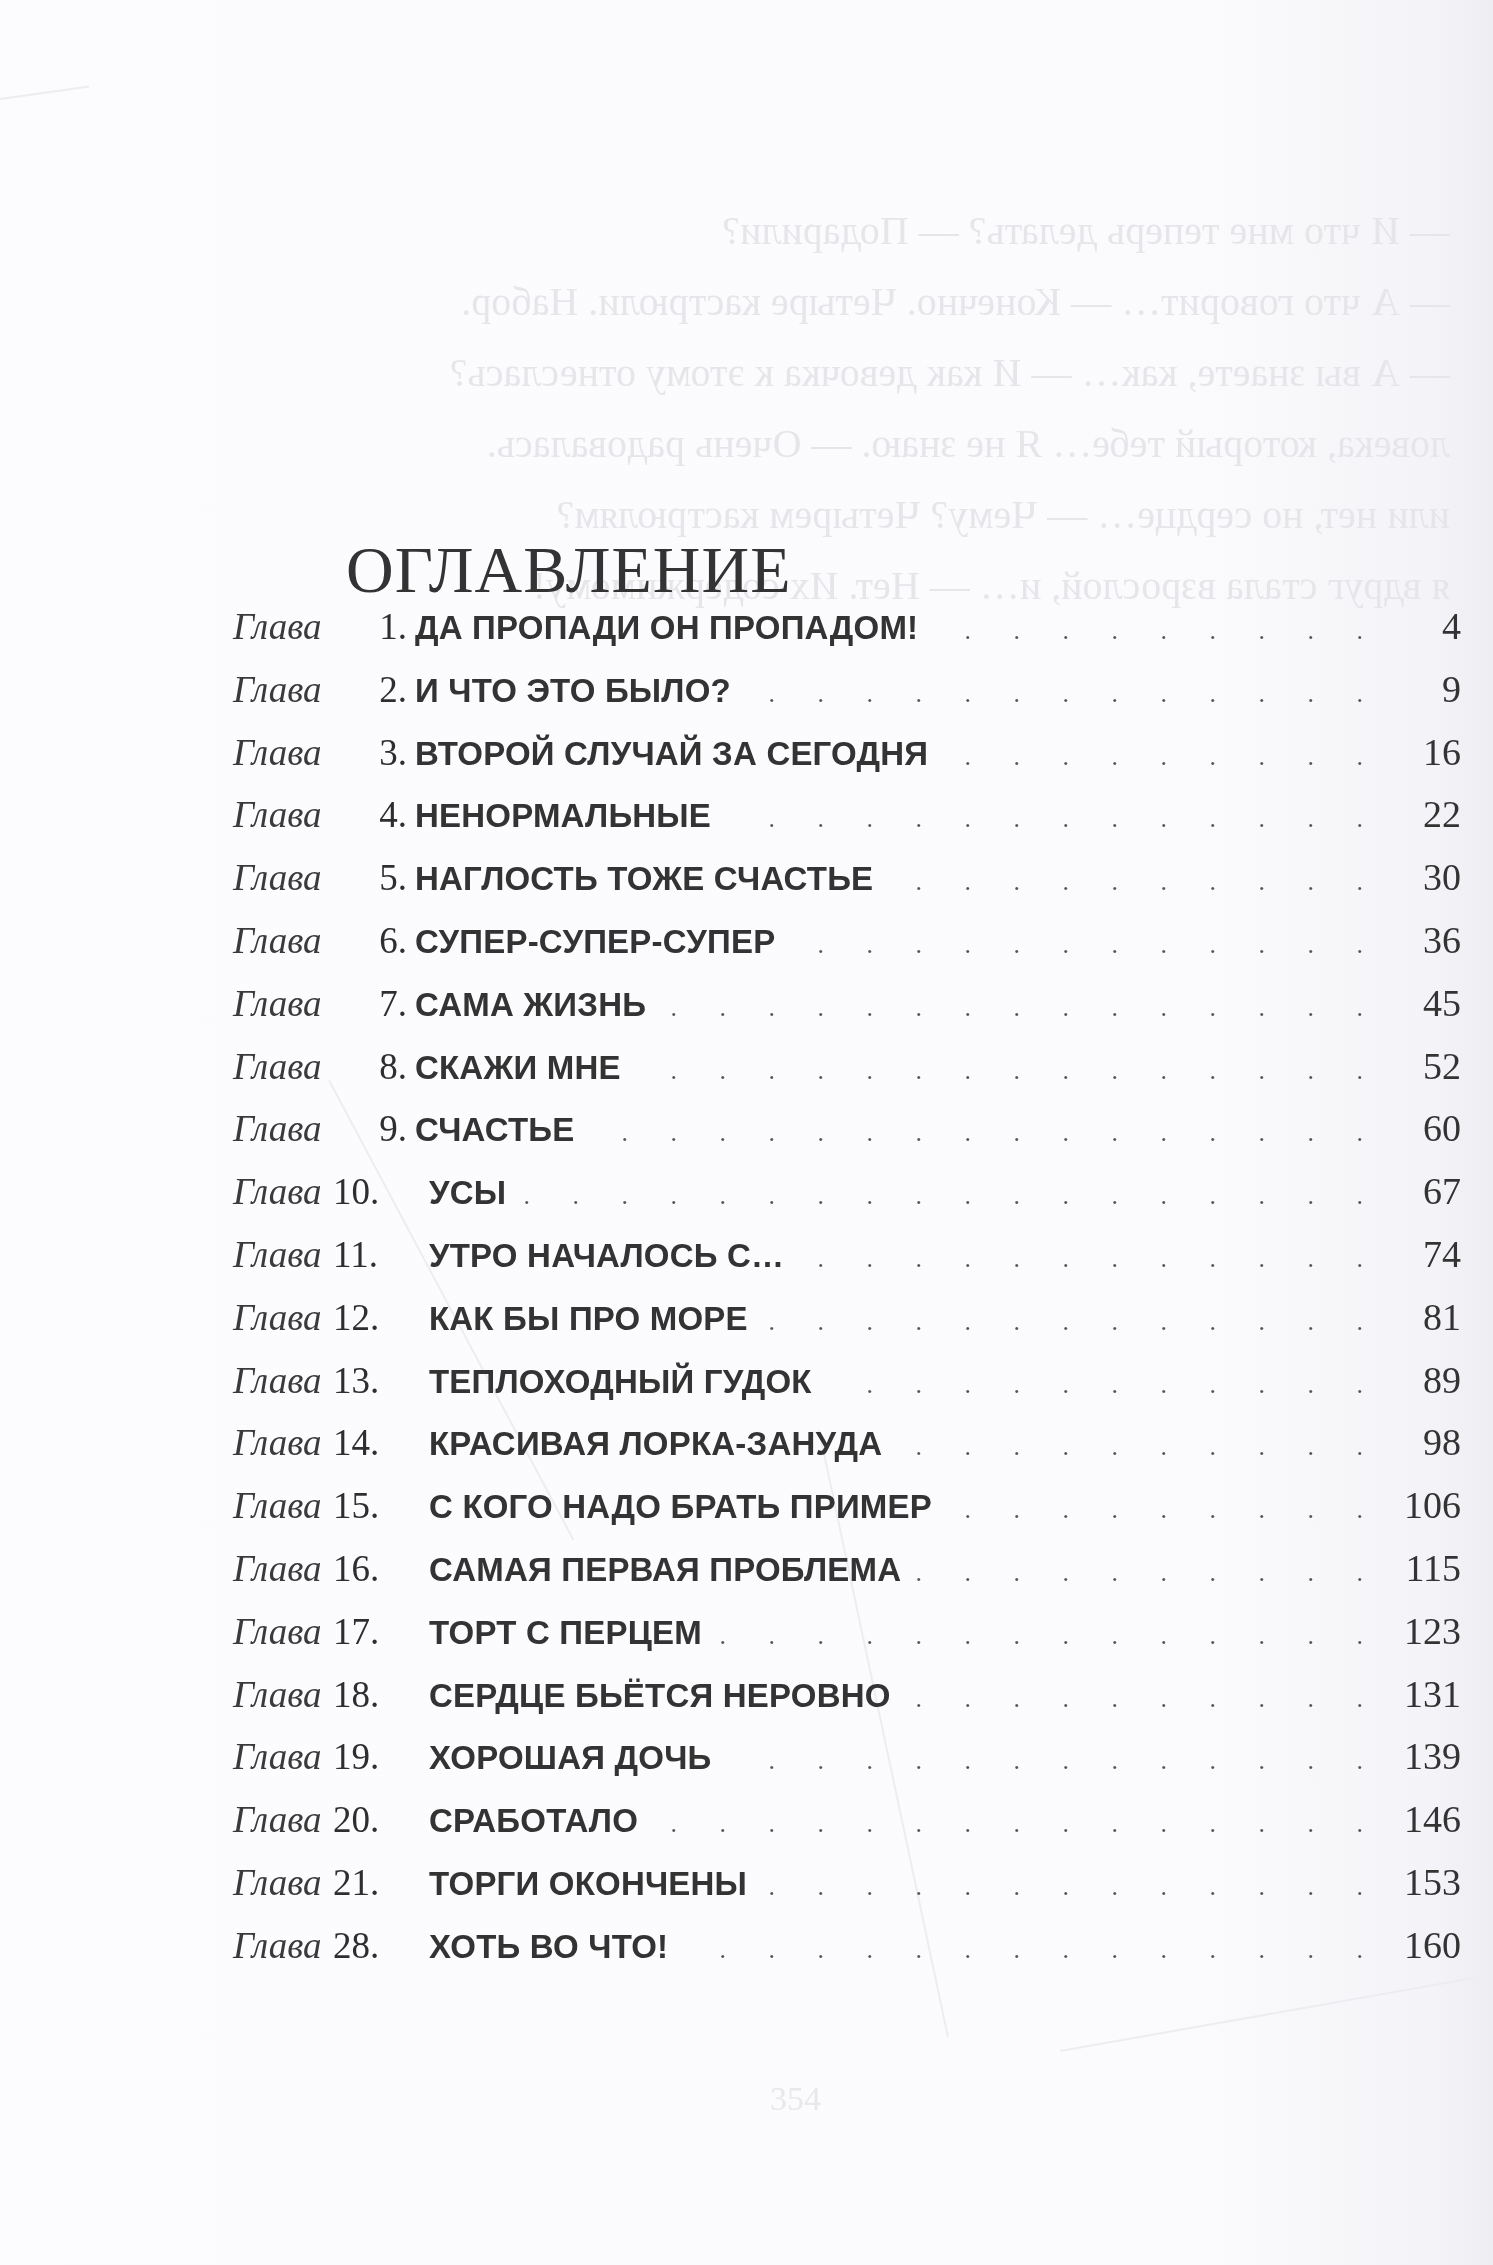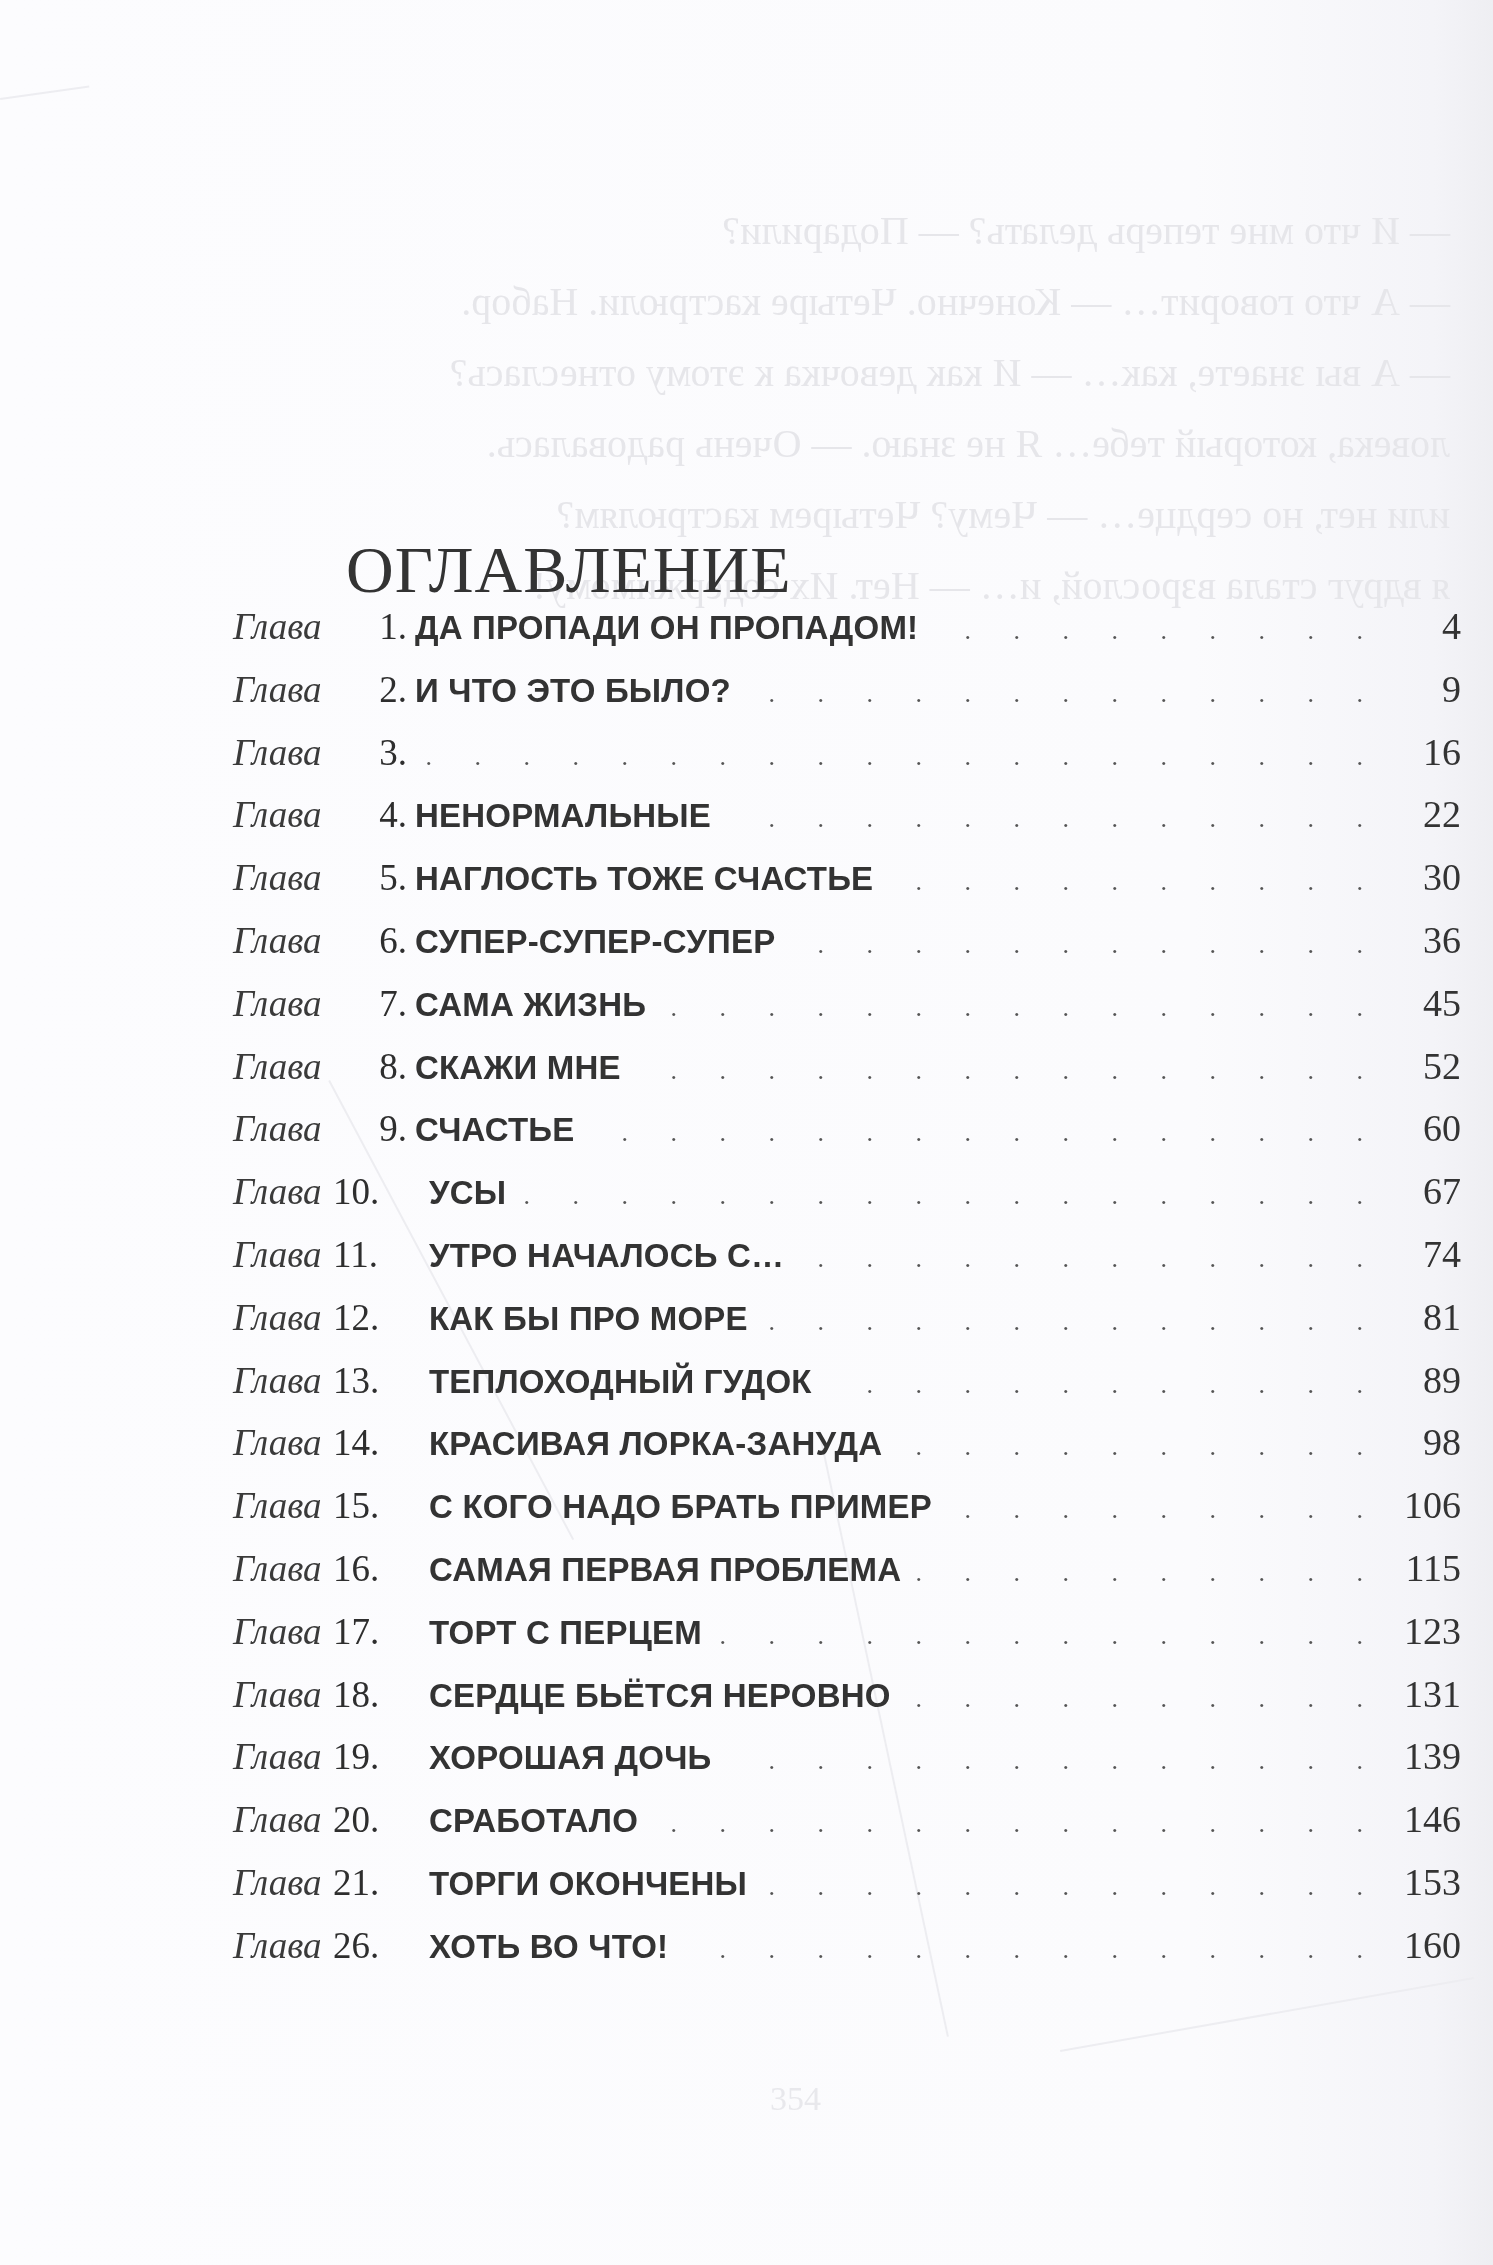--- a/index.html
+++ b/index.html
@@ -146,20 +146,21 @@
     <div class="row">
       <span class="lbl">Глава</span>
       <span class="num">2.</span>
       <span class="ttl">И ЧТО ЭТО БЫЛО?</span>
       <span class="dots">. . . . . . . . . . . . . . . . . . . . . . . . . . . . . . . . . . . . . . . . .</span>
       <span class="pg">9</span>
     </div>
     <div class="row">
       <span class="lbl">Глава</span>
       <span class="num">3.</span>
+      <span class="ttl">ВТОРОЙ СЛУЧАЙ ЗА СЕГОДНЯ</span>
       <span class="dots">. . . . . . . . . . . . . . . . . . . . . . . . . . . . . . . . . . . . . . . . .</span>
       <span class="pg">16</span>
     </div>
     <div class="row">
       <span class="lbl">Глава</span>
       <span class="num">4.</span>
       <span class="ttl">НЕНОРМАЛЬНЫЕ</span>
       <span class="dots">. . . . . . . . . . . . . . . . . . . . . . . . . . . . . . . . . . . . . . . . .</span>
       <span class="pg">22</span>
     </div>
@@ -277,19 +278,19 @@
     </div>
     <div class="row">
       <span class="lbl">Глава</span>
       <span class="num two">21.</span>
       <span class="ttl">ТОРГИ ОКОНЧЕНЫ</span>
       <span class="dots">. . . . . . . . . . . . . . . . . . . . . . . . . . . . . . . . . . . . . . . . .</span>
       <span class="pg">153</span>
     </div>
     <div class="row">
       <span class="lbl">Глава</span>
-      <span class="num two">26.</span>
+      <span class="num two">28.</span>
       <span class="ttl">ХОТЬ ВО ЧТО!</span>
       <span class="dots">. . . . . . . . . . . . . . . . . . . . . . . . . . . . . . . . . . . . . . . . .</span>
       <span class="pg">160</span>
     </div>
   </div>
 </div>
 
 </body></html>

